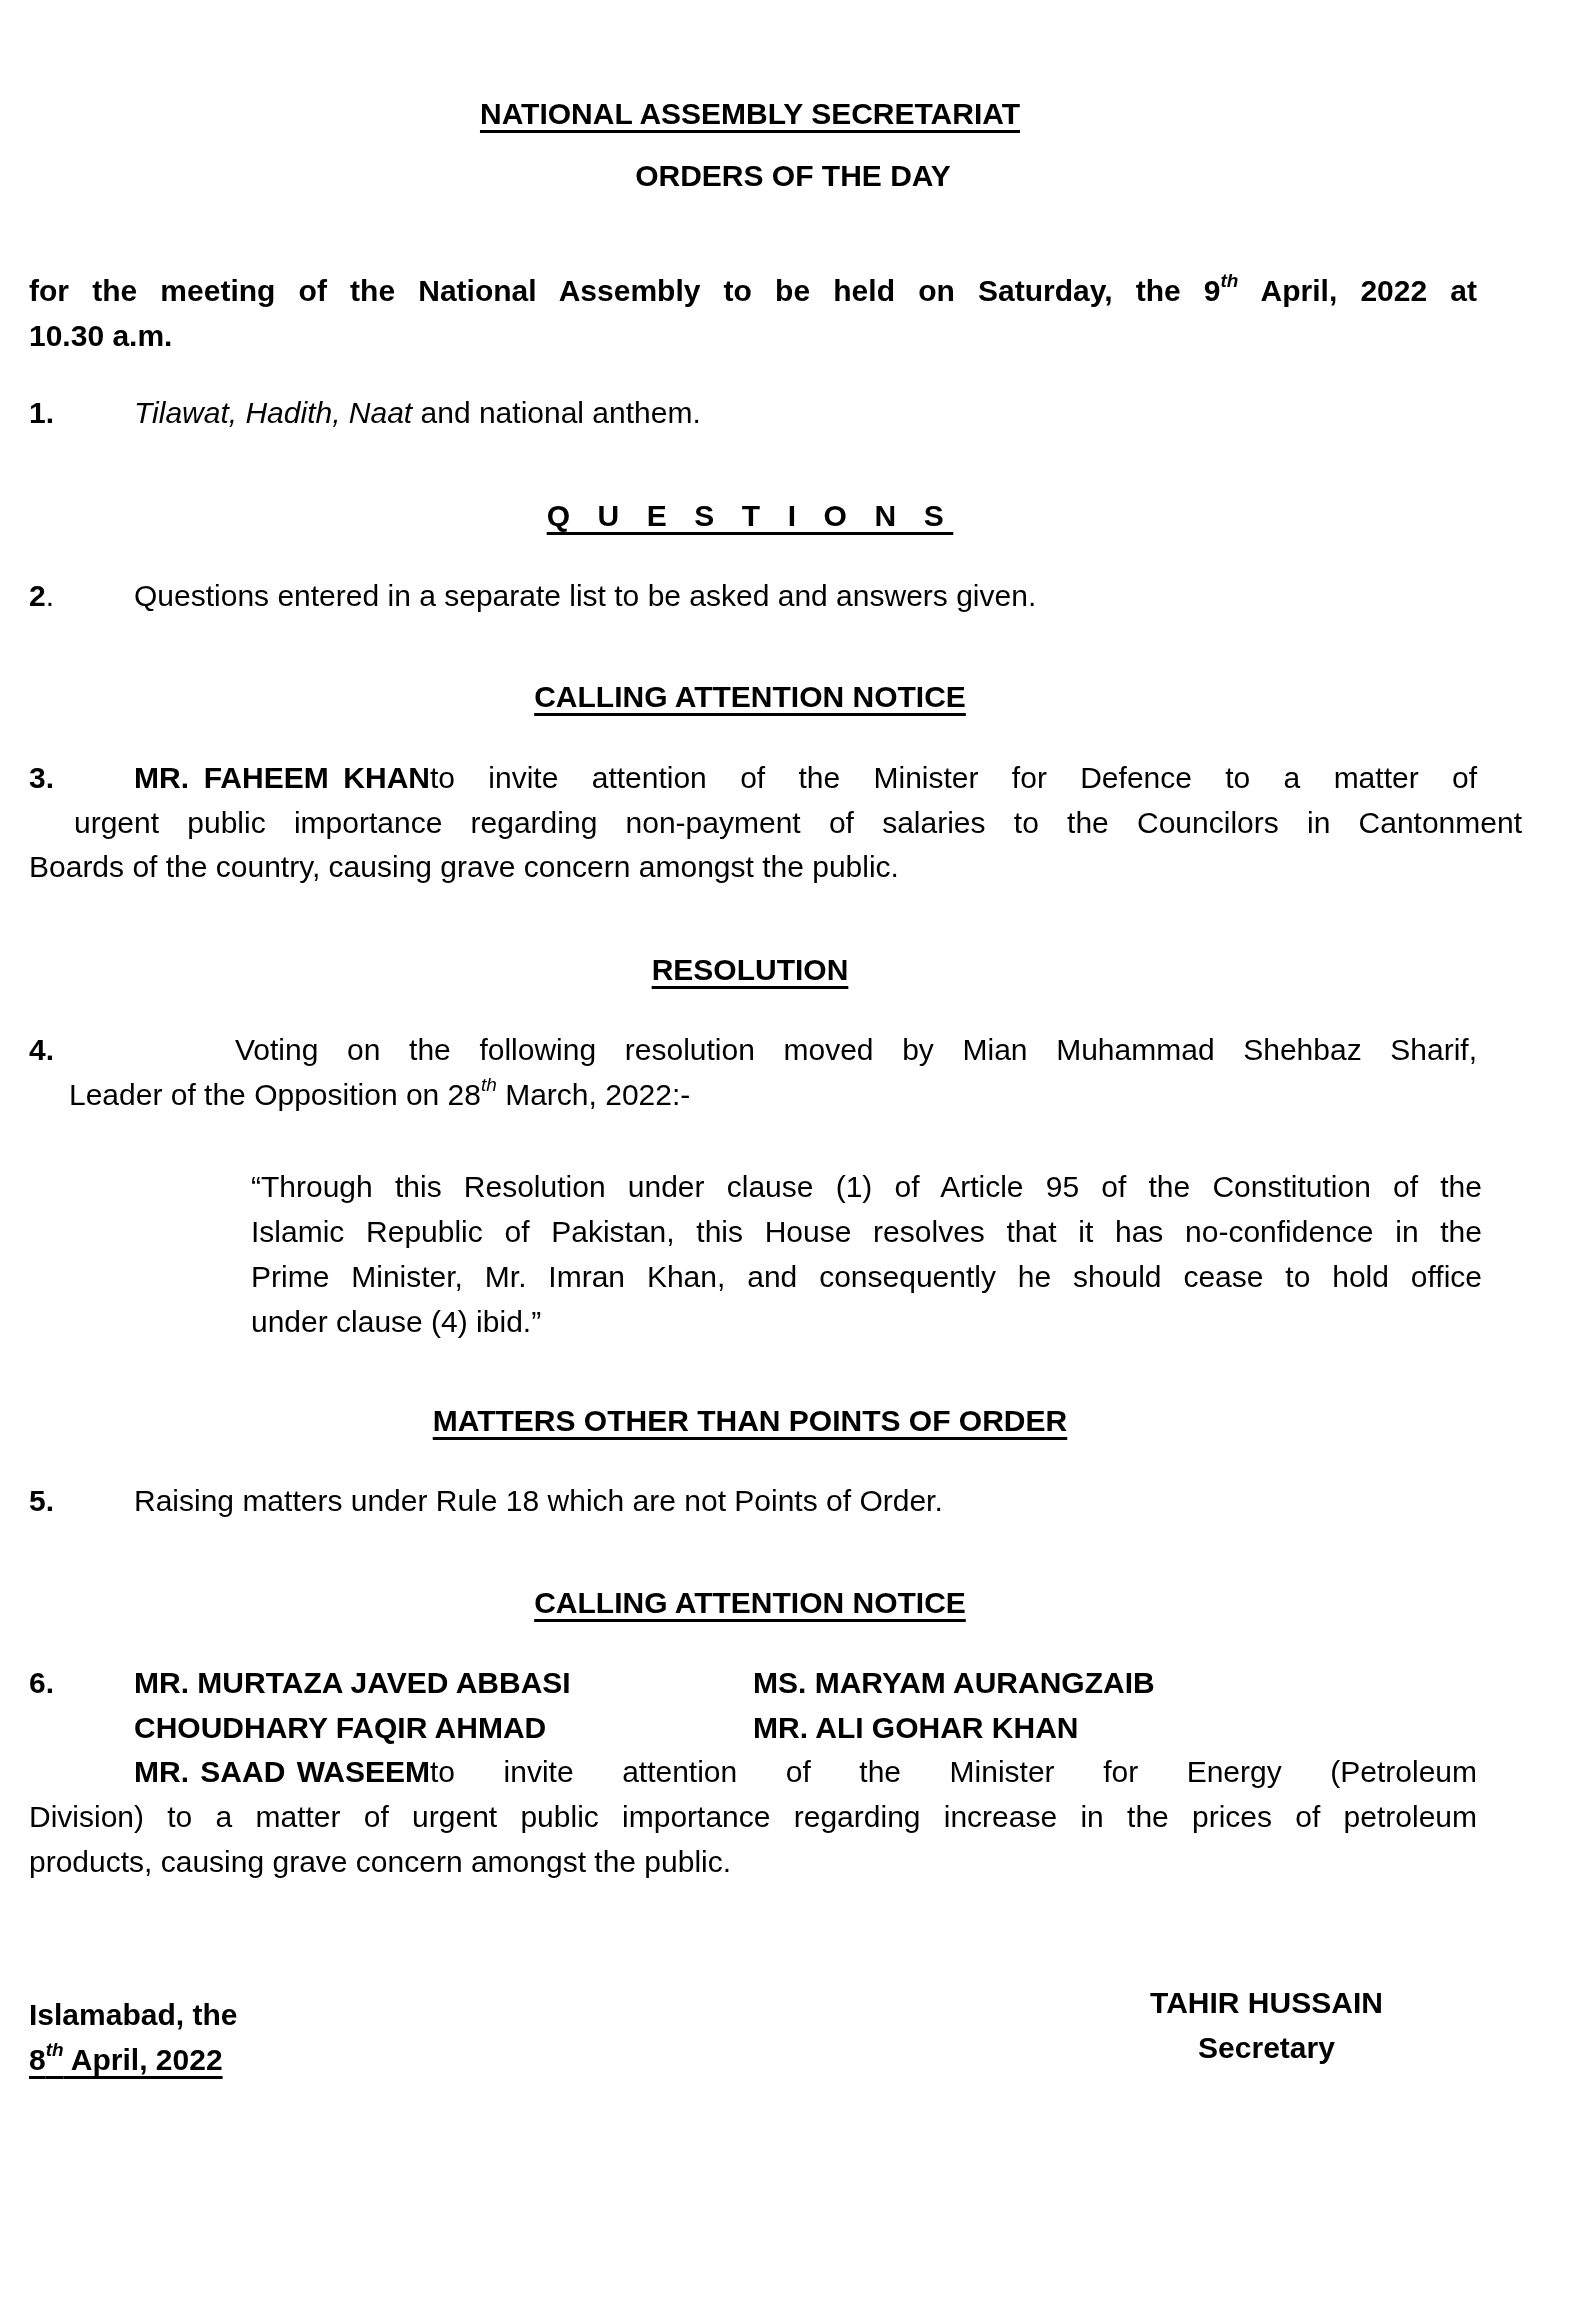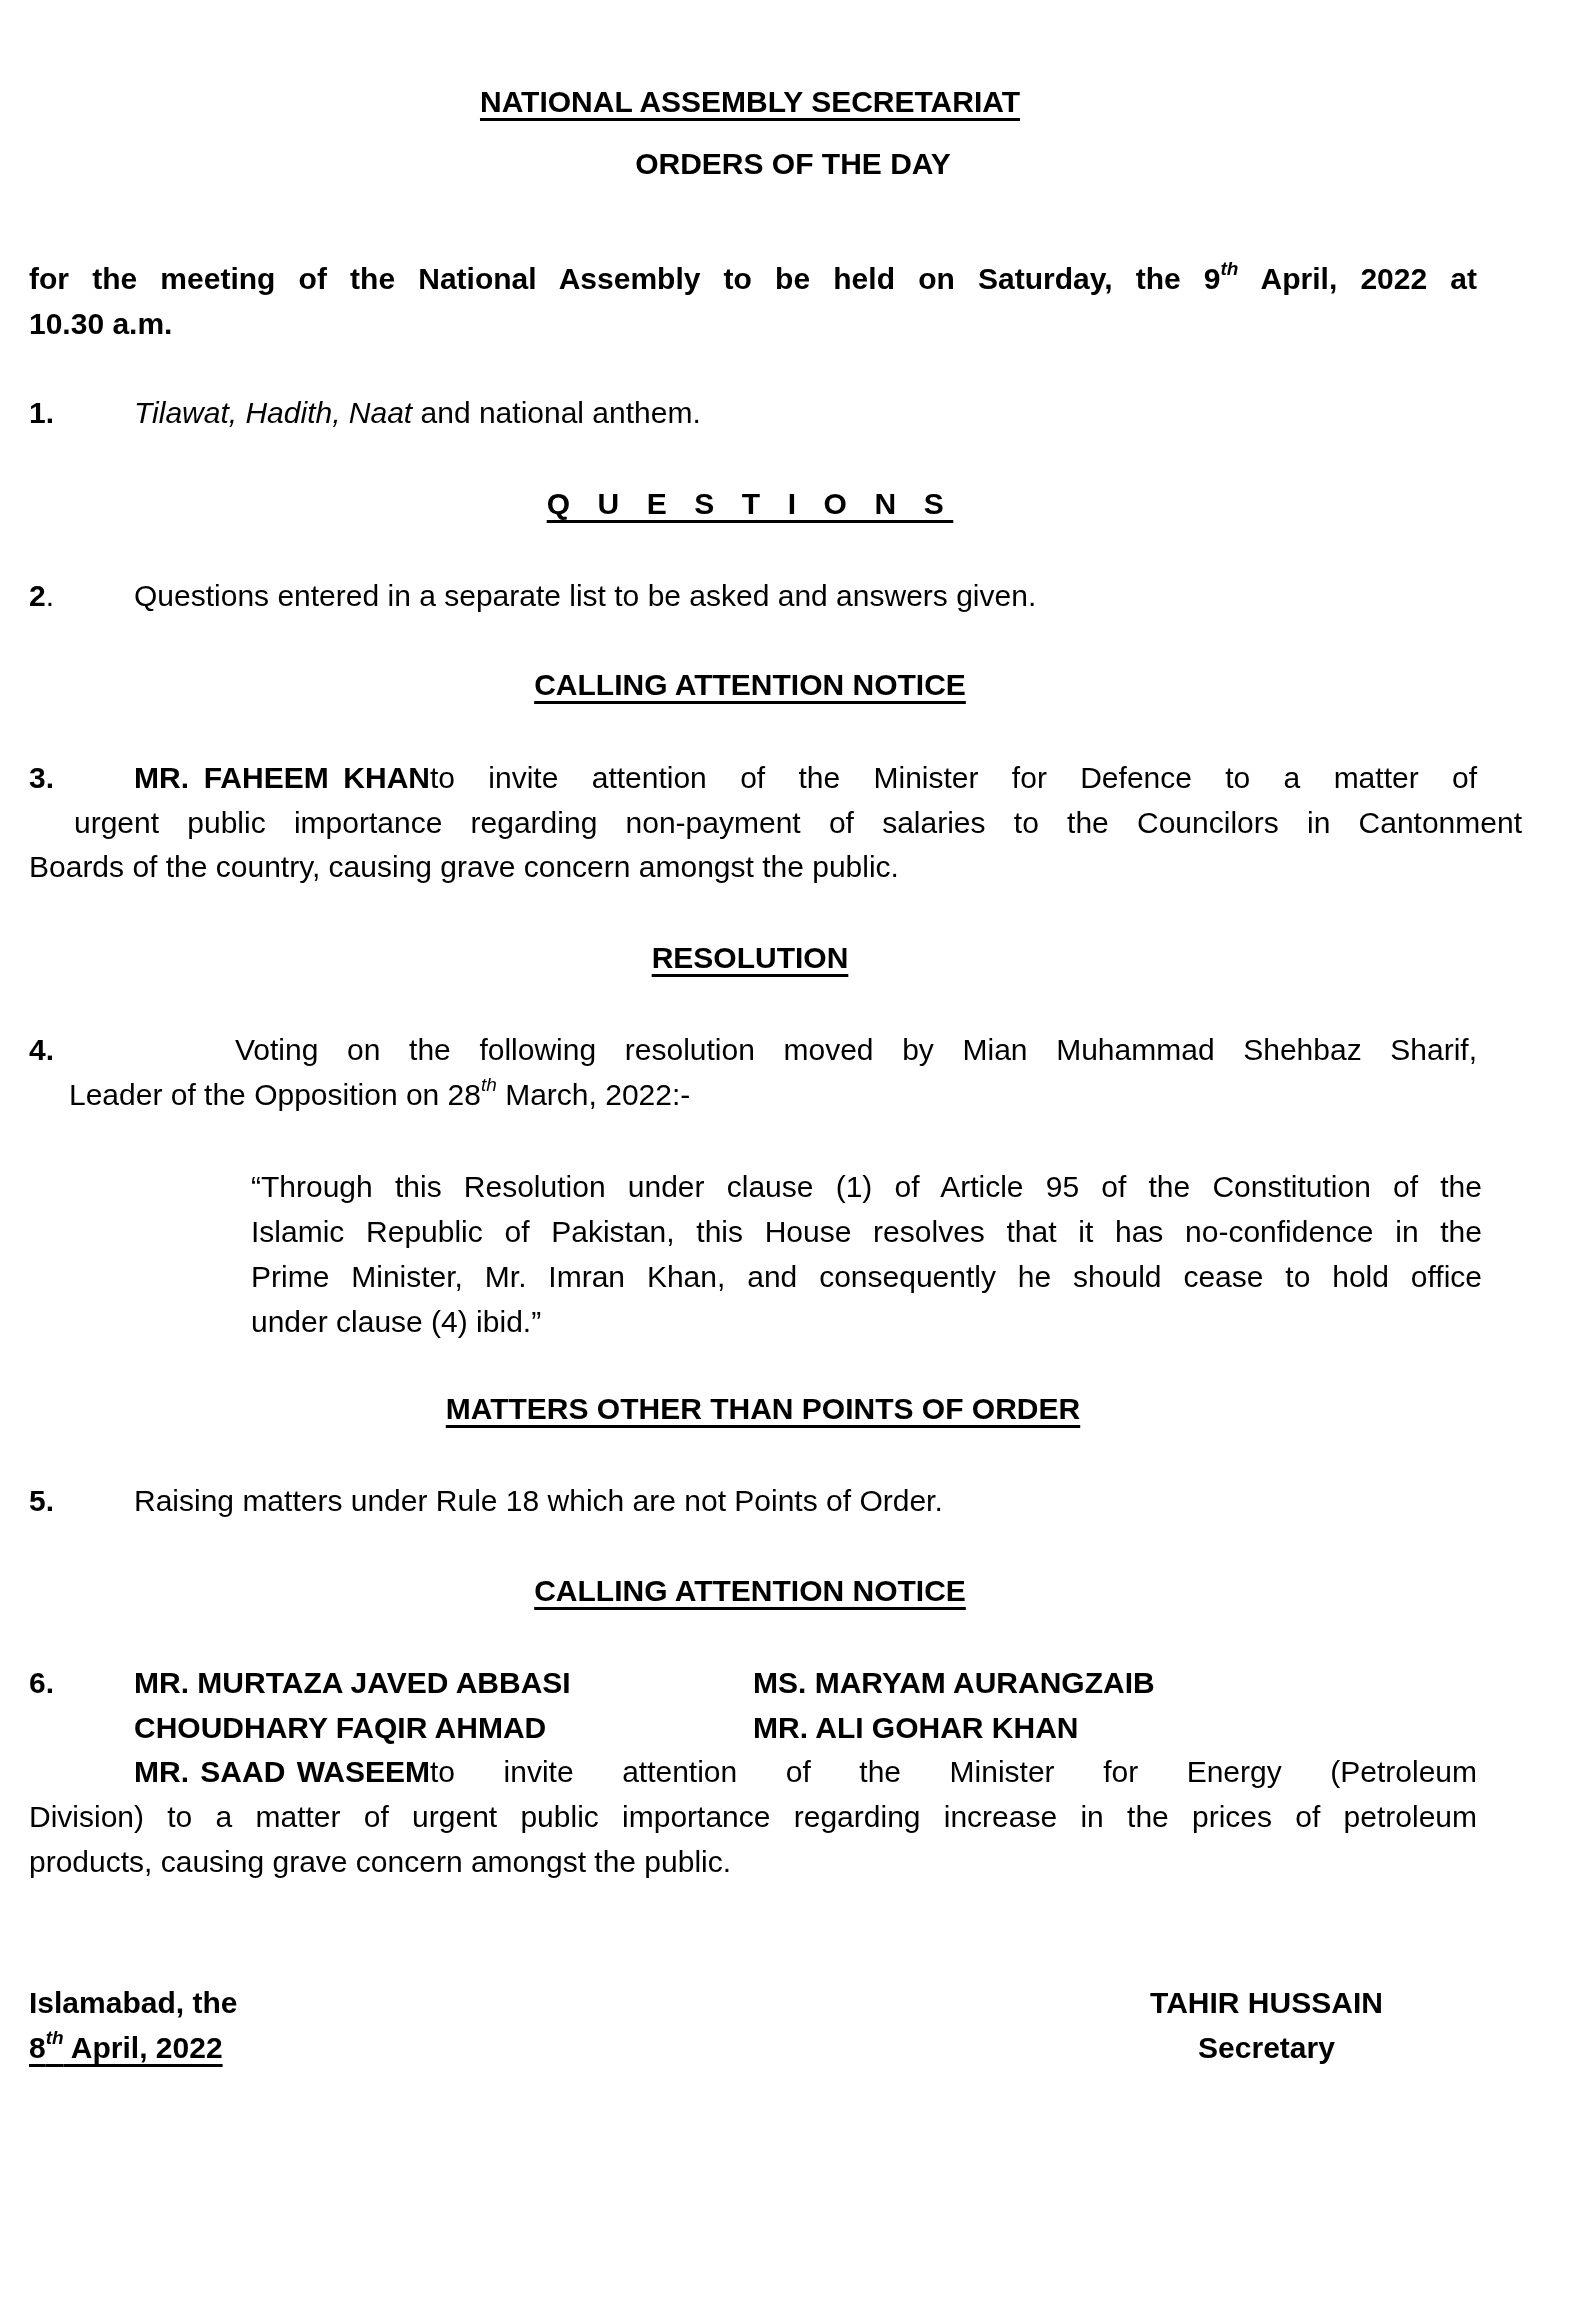--- a/index.html
+++ b/index.html
@@ -6,21 +6,21 @@
   body {
     width: 1582px; height: 2319px; position: relative; overflow: hidden;
     font-family: "Liberation Sans", sans-serif; color: #000000;
   }
   .page { position: absolute; left: 0; top: 0; width: 1582px; height: 2319px; }
   .line {
     position: absolute; left: 29px; width: 1448px;
     font-size: 30px; line-height: 45px; white-space: nowrap;
   }
   .center { text-align: center; left: 0; width: 1500px; }
-  .bold { font-weight: bold; }
+  .bold { font-weight: bold; margin-top: 12px; }
   .u { text-decoration: underline; text-decoration-thickness: 2.8px; text-underline-offset: 5.5px; }
   .spaced { letter-spacing: 9.6px; }
   .justify { text-align: justify; text-align-last: justify; white-space: normal; }
   .num { display: inline-block; width: 105px; font-weight: bold; }
   .num-wide { display: inline-block; width: 206px; font-weight: bold; }
   .name-col { display: inline-block; width: 619px; font-weight: bold; }
   .name-col2 { display: inline-block; font-weight: bold; }
   .name-inline { display: inline-block; width: 409px; font-weight: bold; }
   .indent { left: 251px; width: 1231px; }
   sup { font-size: 19px; line-height: 0; position: relative; top: -2.8px; font-style: italic; }
@@ -89,21 +89,21 @@
   <div class="line indent justify" style="top:1209px;">
     <span>Islamic Republic of Pakistan, this House resolves that it has no-confidence in the</span>
   </div>
   <div class="line indent justify" style="top:1254px;">
     <span>Prime Minister, Mr. Imran Khan, and consequently he should cease to hold office</span>
   </div>
   <div class="line indent" style="top:1299px;">
     <span>under clause (4) ibid.”</span>
   </div>
 
-  <div class="line center bold" style="top:1386px;padding-left:13px;">
+  <div class="line center bold" style="top:1386px;">
     <span class="u">MATTERS OTHER THAN POINTS OF ORDER</span>
   </div>
 
   <div class="line" style="top:1478px;">
     <span class="num">5.</span><span>Raising matters under Rule 18 which are not Points of Order.</span>
   </div>
 
   <div class="line center bold" style="top:1568px;">
     <span class="u">CALLING ATTENTION NOTICE</span>
   </div>

